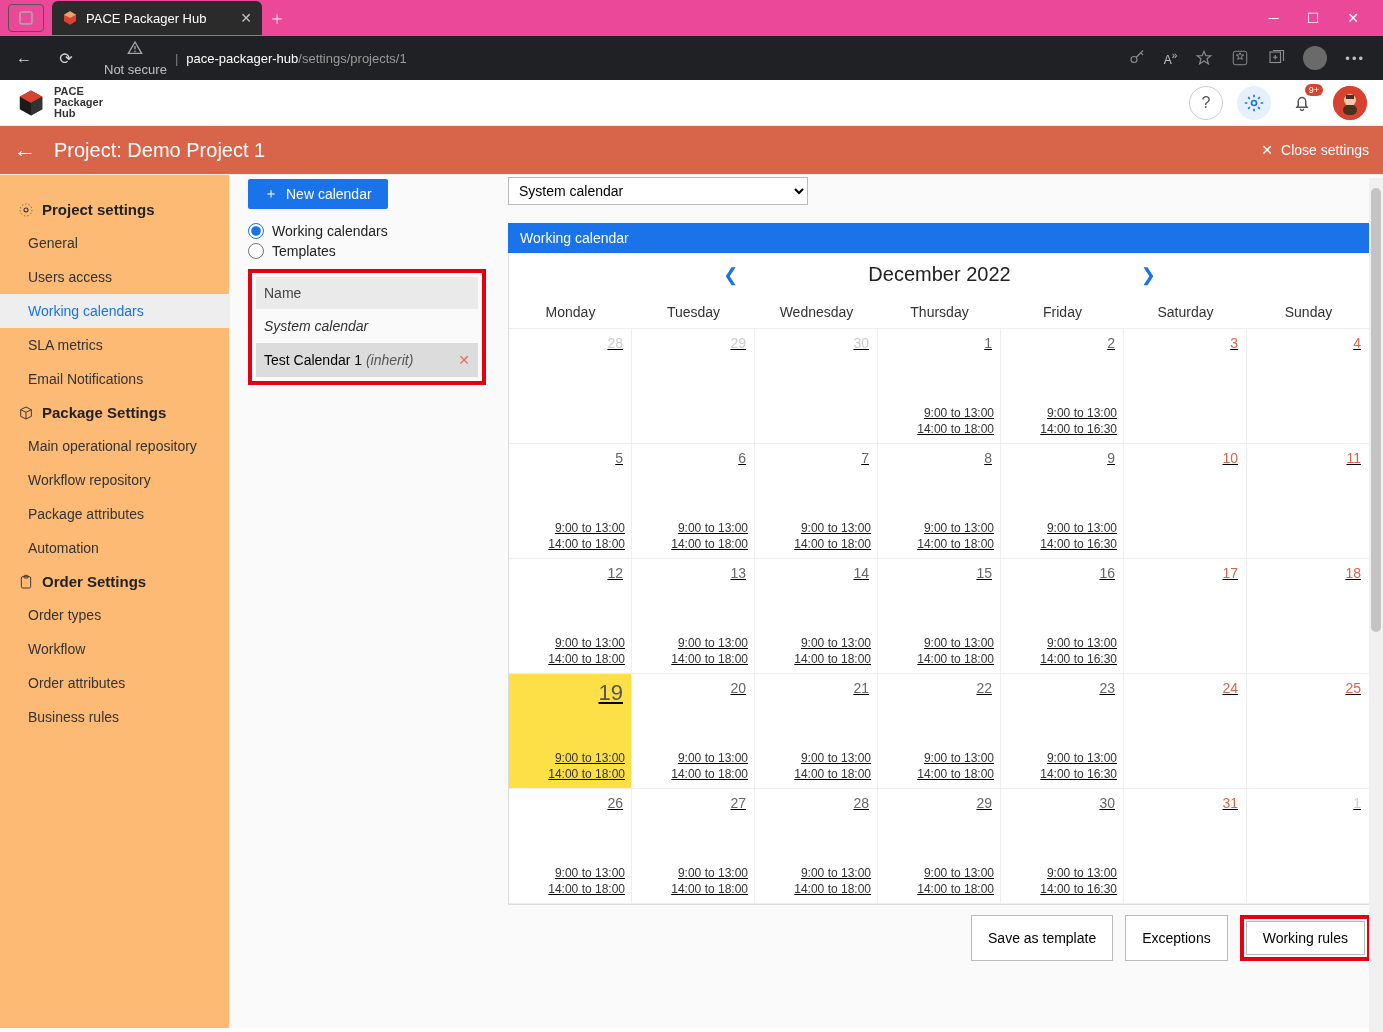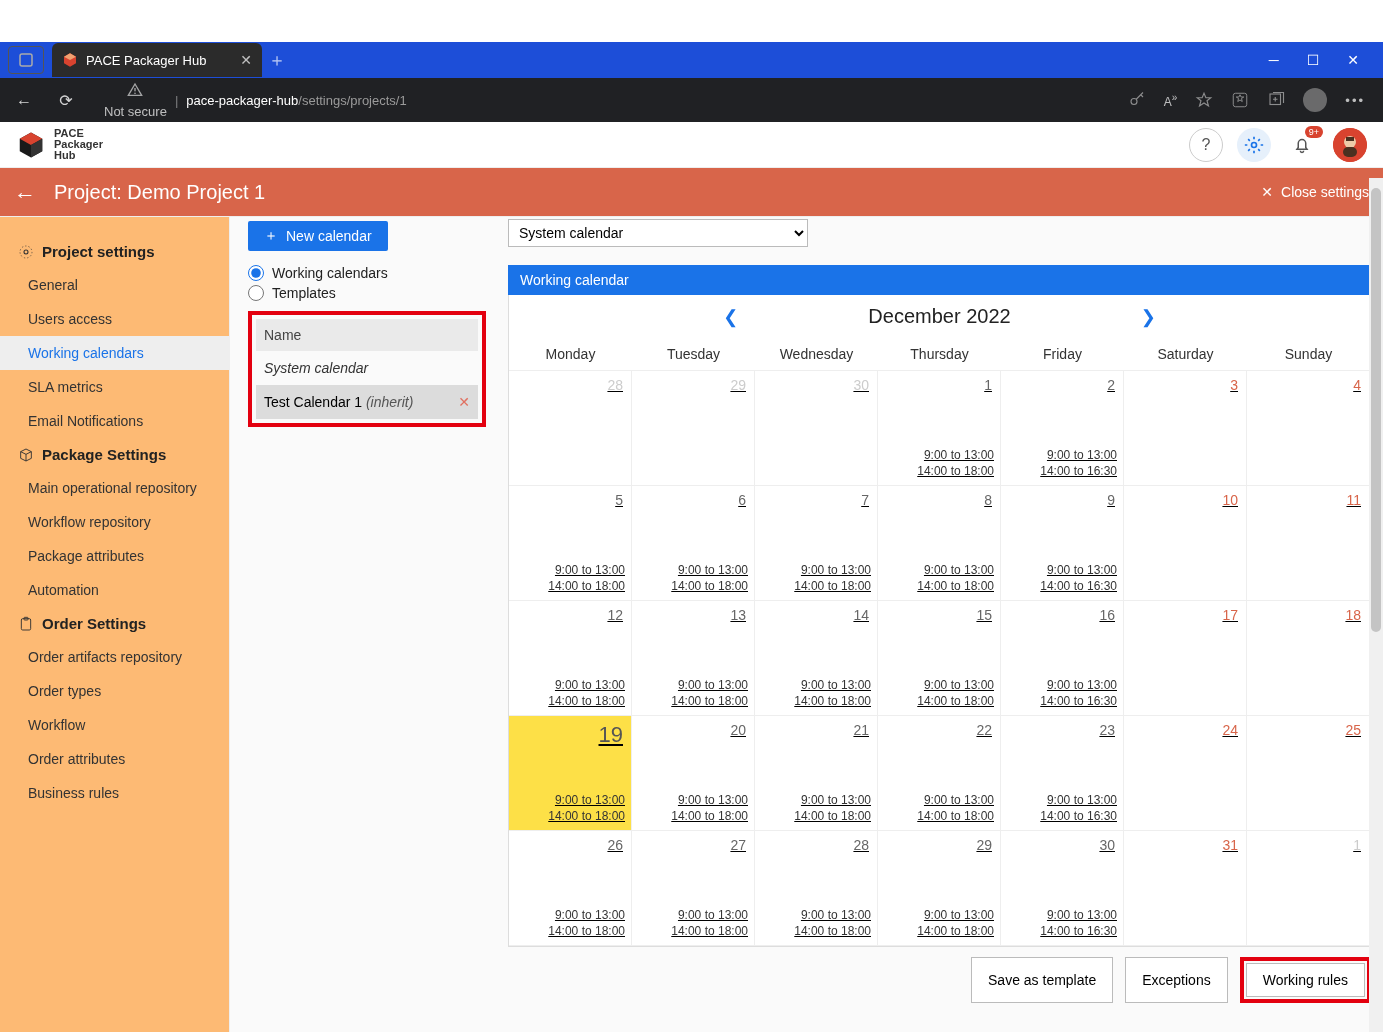--- a/index.html
+++ b/index.html
@@ -1,20 +1,20 @@
 <!DOCTYPE html>
 <html><head>
 <meta charset="utf-8">
 <style>
   * { box-sizing: border-box; margin: 0; padding: 0; }
   body { font-family: "Segoe UI", Arial, sans-serif; background: #fff; overflow: hidden; width: 1383px; height: 1032px; }
 
   
   .browser-chrome { width: 100%; height: 80px; background: #202124; color: #fff; font-size: 13px; }
-  .tab-bar { height: 36px; display: flex; align-items: center; padding: 0 8px; background: #1d4ed8; margin-top: 42px; }
+  .tab-bar { height: 36px; display: flex; align-items: center; padding: 0 8px; background: #ec4899; }
   .tab-box { width: 36px; height: 28px; border: 1px solid #555; border-radius: 4px; display: flex; align-items: center; justify-content: center; margin-right: 8px;}
   .tab { background: #2b2b2b; height: 34px; border-radius: 6px 6px 0 0; display: flex; align-items: center; padding: 0 10px; width: 210px; margin-right:6px;}
   .tab .favicon { width: 16px; height: 16px; margin-right: 8px; }
   .tab .close { margin-left: auto; opacity: .7; font-size:14px; }
   .newtab { font-size: 18px; opacity:.7; cursor:pointer;}
   .win-ctrls { margin-left:auto; display:flex; gap:28px; padding-right:16px; font-size:14px;}
   .addr-bar { height: 44px; display:flex; align-items:center; padding: 0 8px; gap:10px; }
   .nav-btn { width:32px; text-align:center; opacity:.8; font-size:16px;}
   .addr-box { flex:0 0 auto; display:flex; align-items:center; gap:8px; padding:4px 12px;}
   .addr-sec { opacity:.7; display:flex; align-items:center; gap:6px;flex-direction:column;}
@@ -255,21 +255,20 @@
     <div class="side-section">
       <span>
           <svg width="16" height="16" viewBox="0 0 24 24">
             <rect x="5" y="4" width="14" height="17" rx="2" fill="none" stroke="#333" stroke-width="1.4"></rect>
             <rect x="9" y="2" width="6" height="4" rx="1" fill="none" stroke="#333" stroke-width="1.4"></rect>
           </svg>
         </span>
       <span>Order Settings</span>
     </div>
     <div id="ord-items">
-        <div class="side-item">Order artifacts repository</div>
         <div class="side-item">Order types</div>
         <div class="side-item">Workflow</div>
         <div class="side-item">Order attributes</div>
         <div class="side-item">Business rules</div>
       </div>
   </div>
 
   <div class="middle-col">
     <button class="btn-new">
       <span>＋</span>

